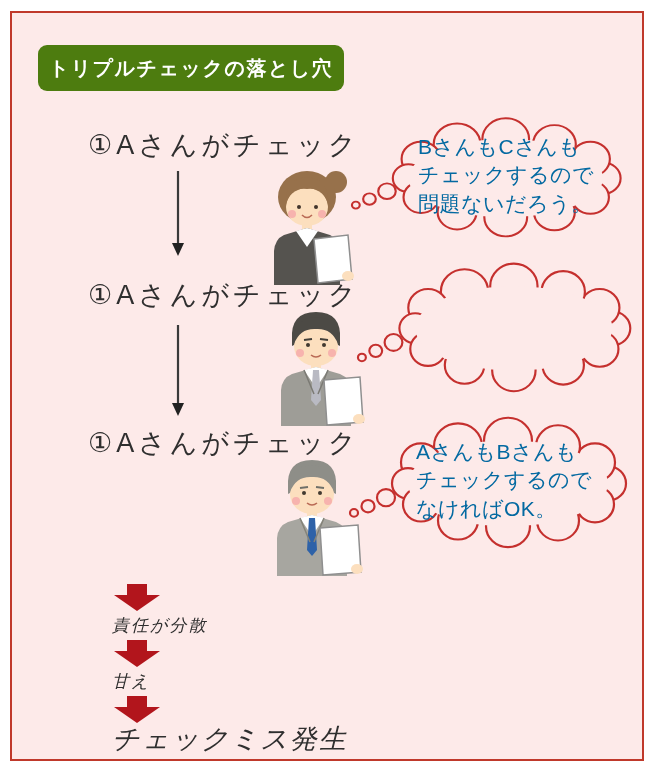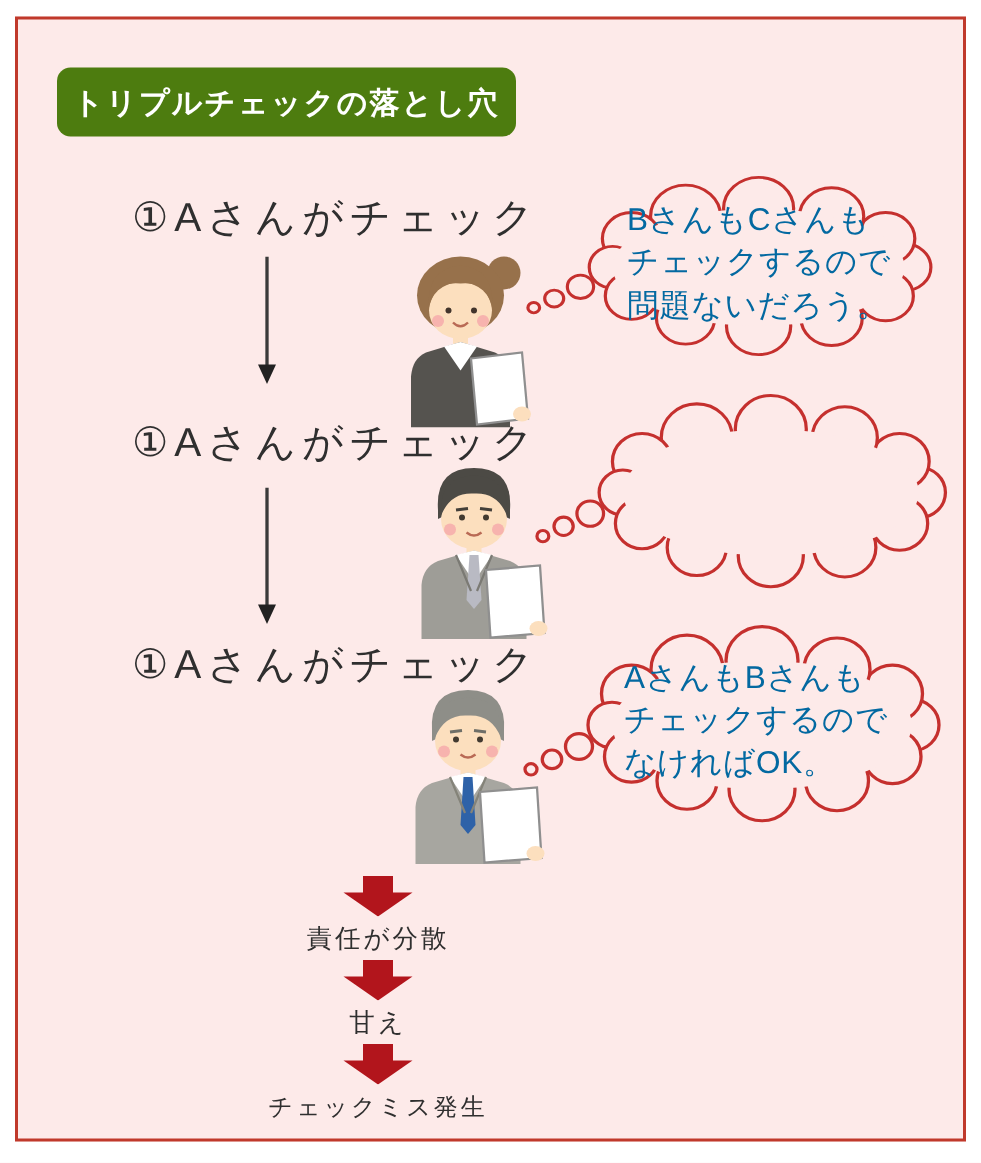--- a/index.html
+++ b/index.html
@@ -29,23 +29,23 @@
   .bubble { position:absolute; }
   .bubble-1 { left:338px; top:100px; width:292px; height:126px; }
   .bubble-2 { left:344px; top:245px; width:296px; height:136px; }
   .bubble-3 { left:336px; top:399px; width:300px; height:138px; }
   .bubble svg { position:absolute; left:0; top:0; width:100%; height:100%; }
   .bubble-text { position:absolute; left:68px; top:50%; transform:translateY(-50%);
                  width:210px; font-size:21px; line-height:1.35; color:#0369a1;
                  letter-spacing:0.5px; white-space:pre-line; }
 
   .outcome { position:absolute; left:100px; top:571px; width:280px;
-             display:flex; flex-direction:column; align-items:center; gap:3px; }
+             display:flex; flex-direction:column; align-items:flex-start; gap:3px;font-style:italic; }
   .outcome-label { font-size:17px; color:#2f2f2f; letter-spacing:2px; line-height:23px; white-space:nowrap; }
-  .outcome-label-final { font-size:16px; line-height:26px; letter-spacing:2px; }
+  .outcome-label-final { font-size:27px; line-height:26px; letter-spacing:2px; }
 </style>
 </head>
 <body>
 
 <div class="stage">
   <div class="panel">
 
     <div class="title-box">
       <span>トリプルチェックの落とし穴</span>
     </div>

